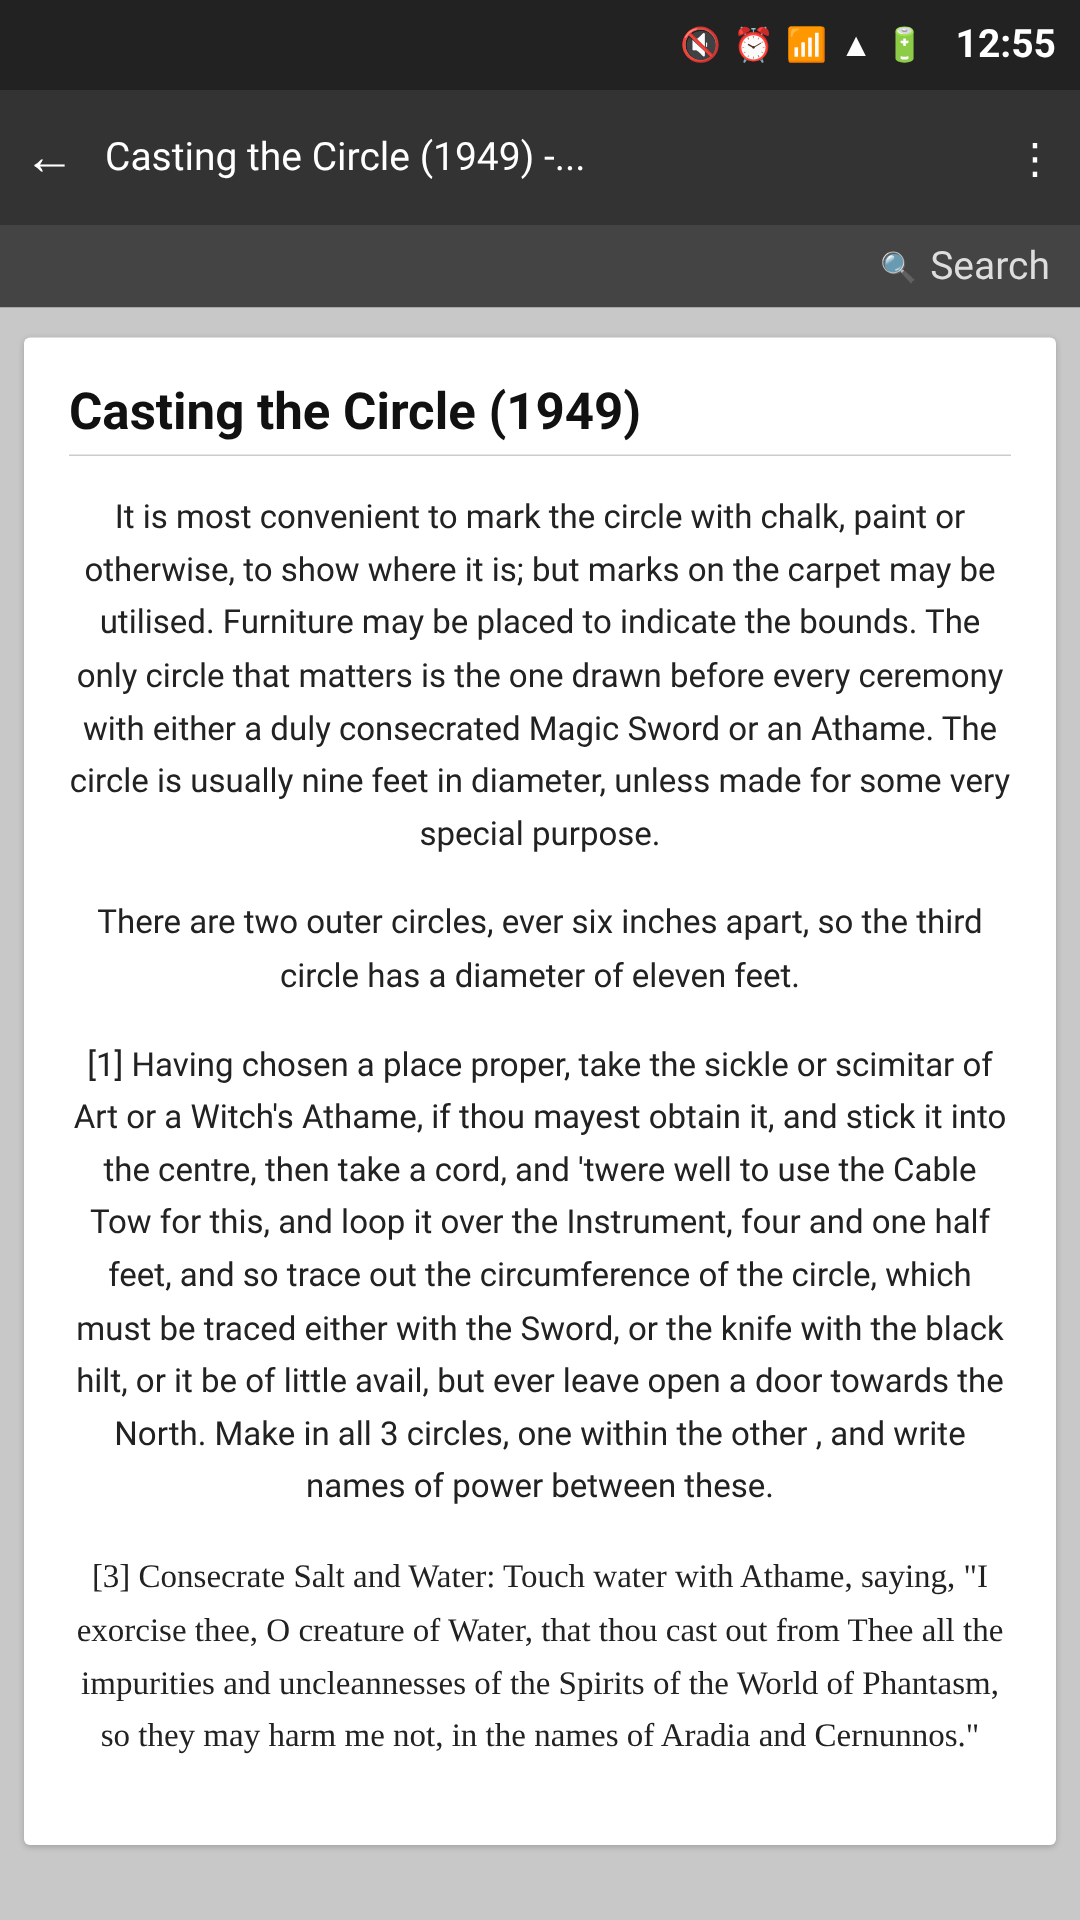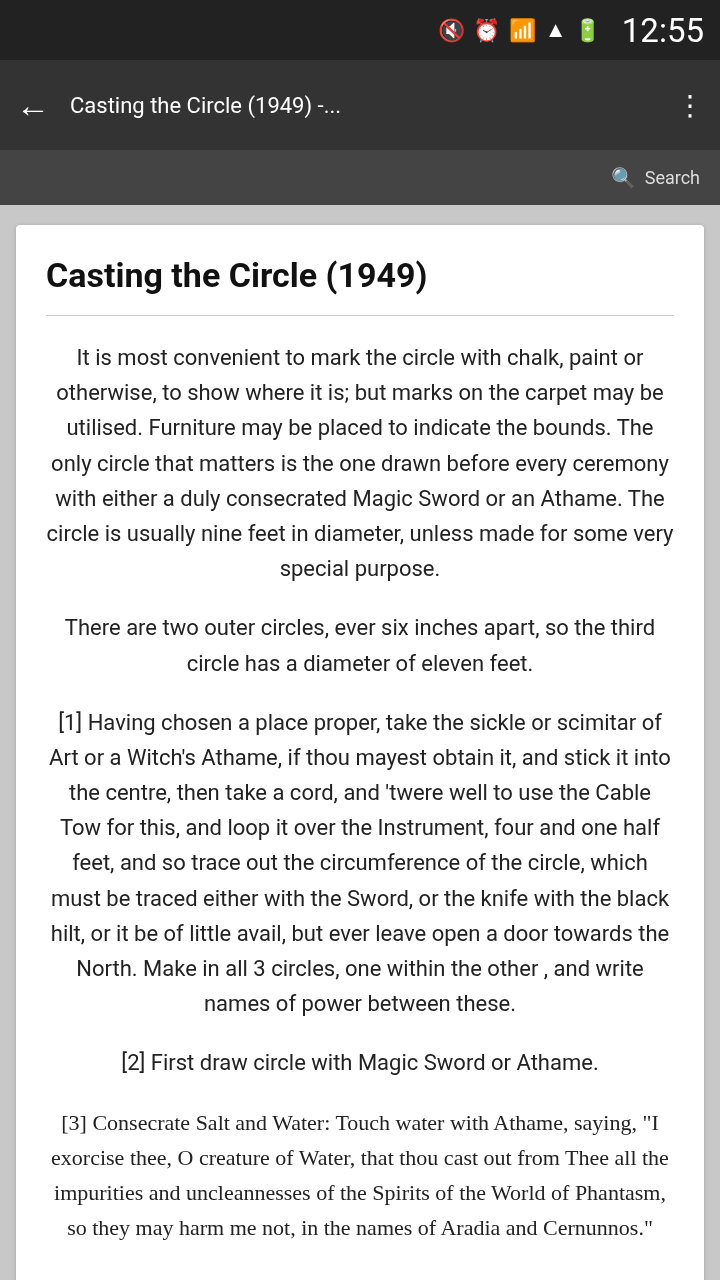--- a/index.html
+++ b/index.html
@@ -25,22 +25,22 @@
     }
     .status-bar .status-icons {
       display: flex;
       align-items: center;
       gap: 8px;
       color: white;
       font-size: 22px;
     }
     .status-bar .time {
       color: white;
-      font-size: 33px;
-      font-weight: 400;
+      font-size: 26px;
+      font-weight: 700;
       margin-left: 12px;
     }
 
     
     .app-bar {
       width: 720px;
       height: 90px;
       background: #333;
       display: flex;
       align-items: center;
@@ -49,21 +49,21 @@
     }
     .app-bar .back-btn {
       color: white;
       font-size: 34px;
       cursor: pointer;
       line-height: 1;
     }
     .app-bar .title {
       flex: 1;
       color: white;
-      font-size: 22px;
+      font-size: 26px;
       font-weight: 400;
       white-space: nowrap;
       overflow: hidden;
       text-overflow: ellipsis;
     }
     .app-bar .more-btn {
       color: white;
       font-size: 28px;
       cursor: pointer;
     }
@@ -78,42 +78,42 @@
       justify-content: flex-end;
       padding: 0 20px;
       gap: 8px;
     }
     .search-bar .search-icon {
       color: #bbb;
       font-size: 20px;
     }
     .search-bar .search-label {
       color: #ddd;
-      font-size: 18px;
+      font-size: 26px;
     }
 
     
     .content-area {
       width: 720px;
       background: #c8c8c8;
       padding: 20px 16px 40px 16px;
     }
 
     .card {
       background: white;
       border-radius: 4px;
       padding: 30px 30px 40px 30px;
       box-shadow: 0 1px 4px rgba(0,0,0,0.2);
     }
 
     .article-title {
       font-size: 34px;
       font-weight: 700;
       color: #111;
-      margin-bottom: 20px;
+      margin-bottom: 8px;
     }
 
     .divider {
       height: 1px;
       background: #ccc;
       margin-bottom: 24px;
     }
 
     .article-body p {
       font-size: 22px;
@@ -155,17 +155,16 @@
 
 <div class="content-area">
   <div class="card">
     <h1 class="article-title">Casting the Circle (1949)</h1>
     <div class="divider"></div>
     <div class="article-body">
 
     <p>It is most convenient to mark the circle with chalk, paint or otherwise, to show where it is; but marks on the carpet may be utilised. Furniture may be placed to indicate the bounds. The only circle that matters is the one drawn before every ceremony with either a duly consecrated Magic Sword or an Athame. The circle is usually nine feet in diameter, unless made for some very special purpose.</p>
         <p>There are two outer circles, ever six inches apart, so the third circle has a diameter of eleven feet.</p>
         <p>[1] Having chosen a place proper, take the sickle or scimitar of Art or a Witch's Athame, if thou mayest obtain it, and stick it into the centre, then take a cord, and 'twere well to use the Cable Tow for this, and loop it over the Instrument, four and one half feet, and so trace out the circumference of the circle, which must be traced either with the Sword, or the knife with the black hilt, or it be of little avail, but ever leave open a door towards the North. Make in all 3 circles, one within the other , and write names of power between these.</p>
-        <p>[2] First draw circle with Magic Sword or Athame.</p>
         <p>[3] Consecrate Salt and Water: Touch water with Athame, saying, "I exorcise thee, O creature of Water, that thou cast out from Thee all the impurities and uncleannesses of the Spirits of the World of Phantasm, so they may harm me not, in the names of Aradia and Cernunnos."</p>
       </div>
   </div>
 </div>
 
 </body></html>

